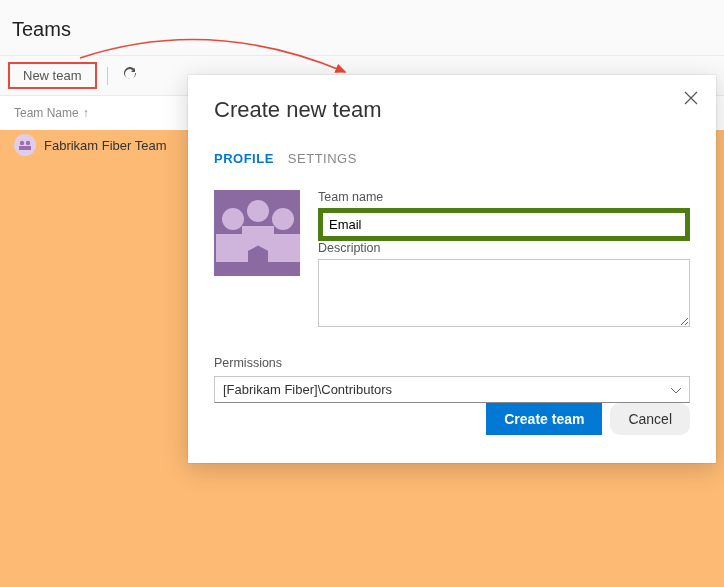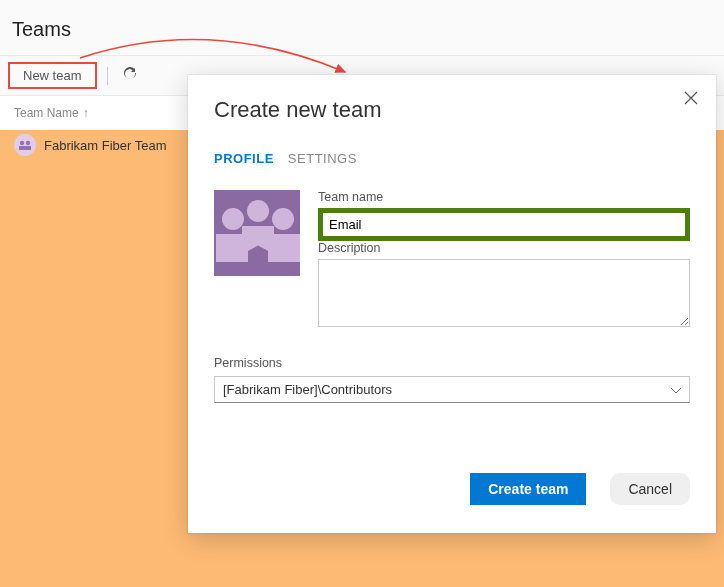--- a/index.html
+++ b/index.html
@@ -208,22 +208,21 @@
       font-size: 13px;
       display: flex;
       justify-content: space-between;
       align-items: flex-start;
       cursor: pointer;
       background: #fff;
     }
     .dialog-footer {
       display: flex;
       justify-content: flex-end;
-      gap: 24px;
-      margin-top: 70px;
+      gap: 8px;
     }
     .btn {
       padding: 8px 18px;
       font-size: 14px;
       border: none;
       cursor: pointer;
       font-family: inherit;
     }
     .btn-primary {
       background: #0078d4;

